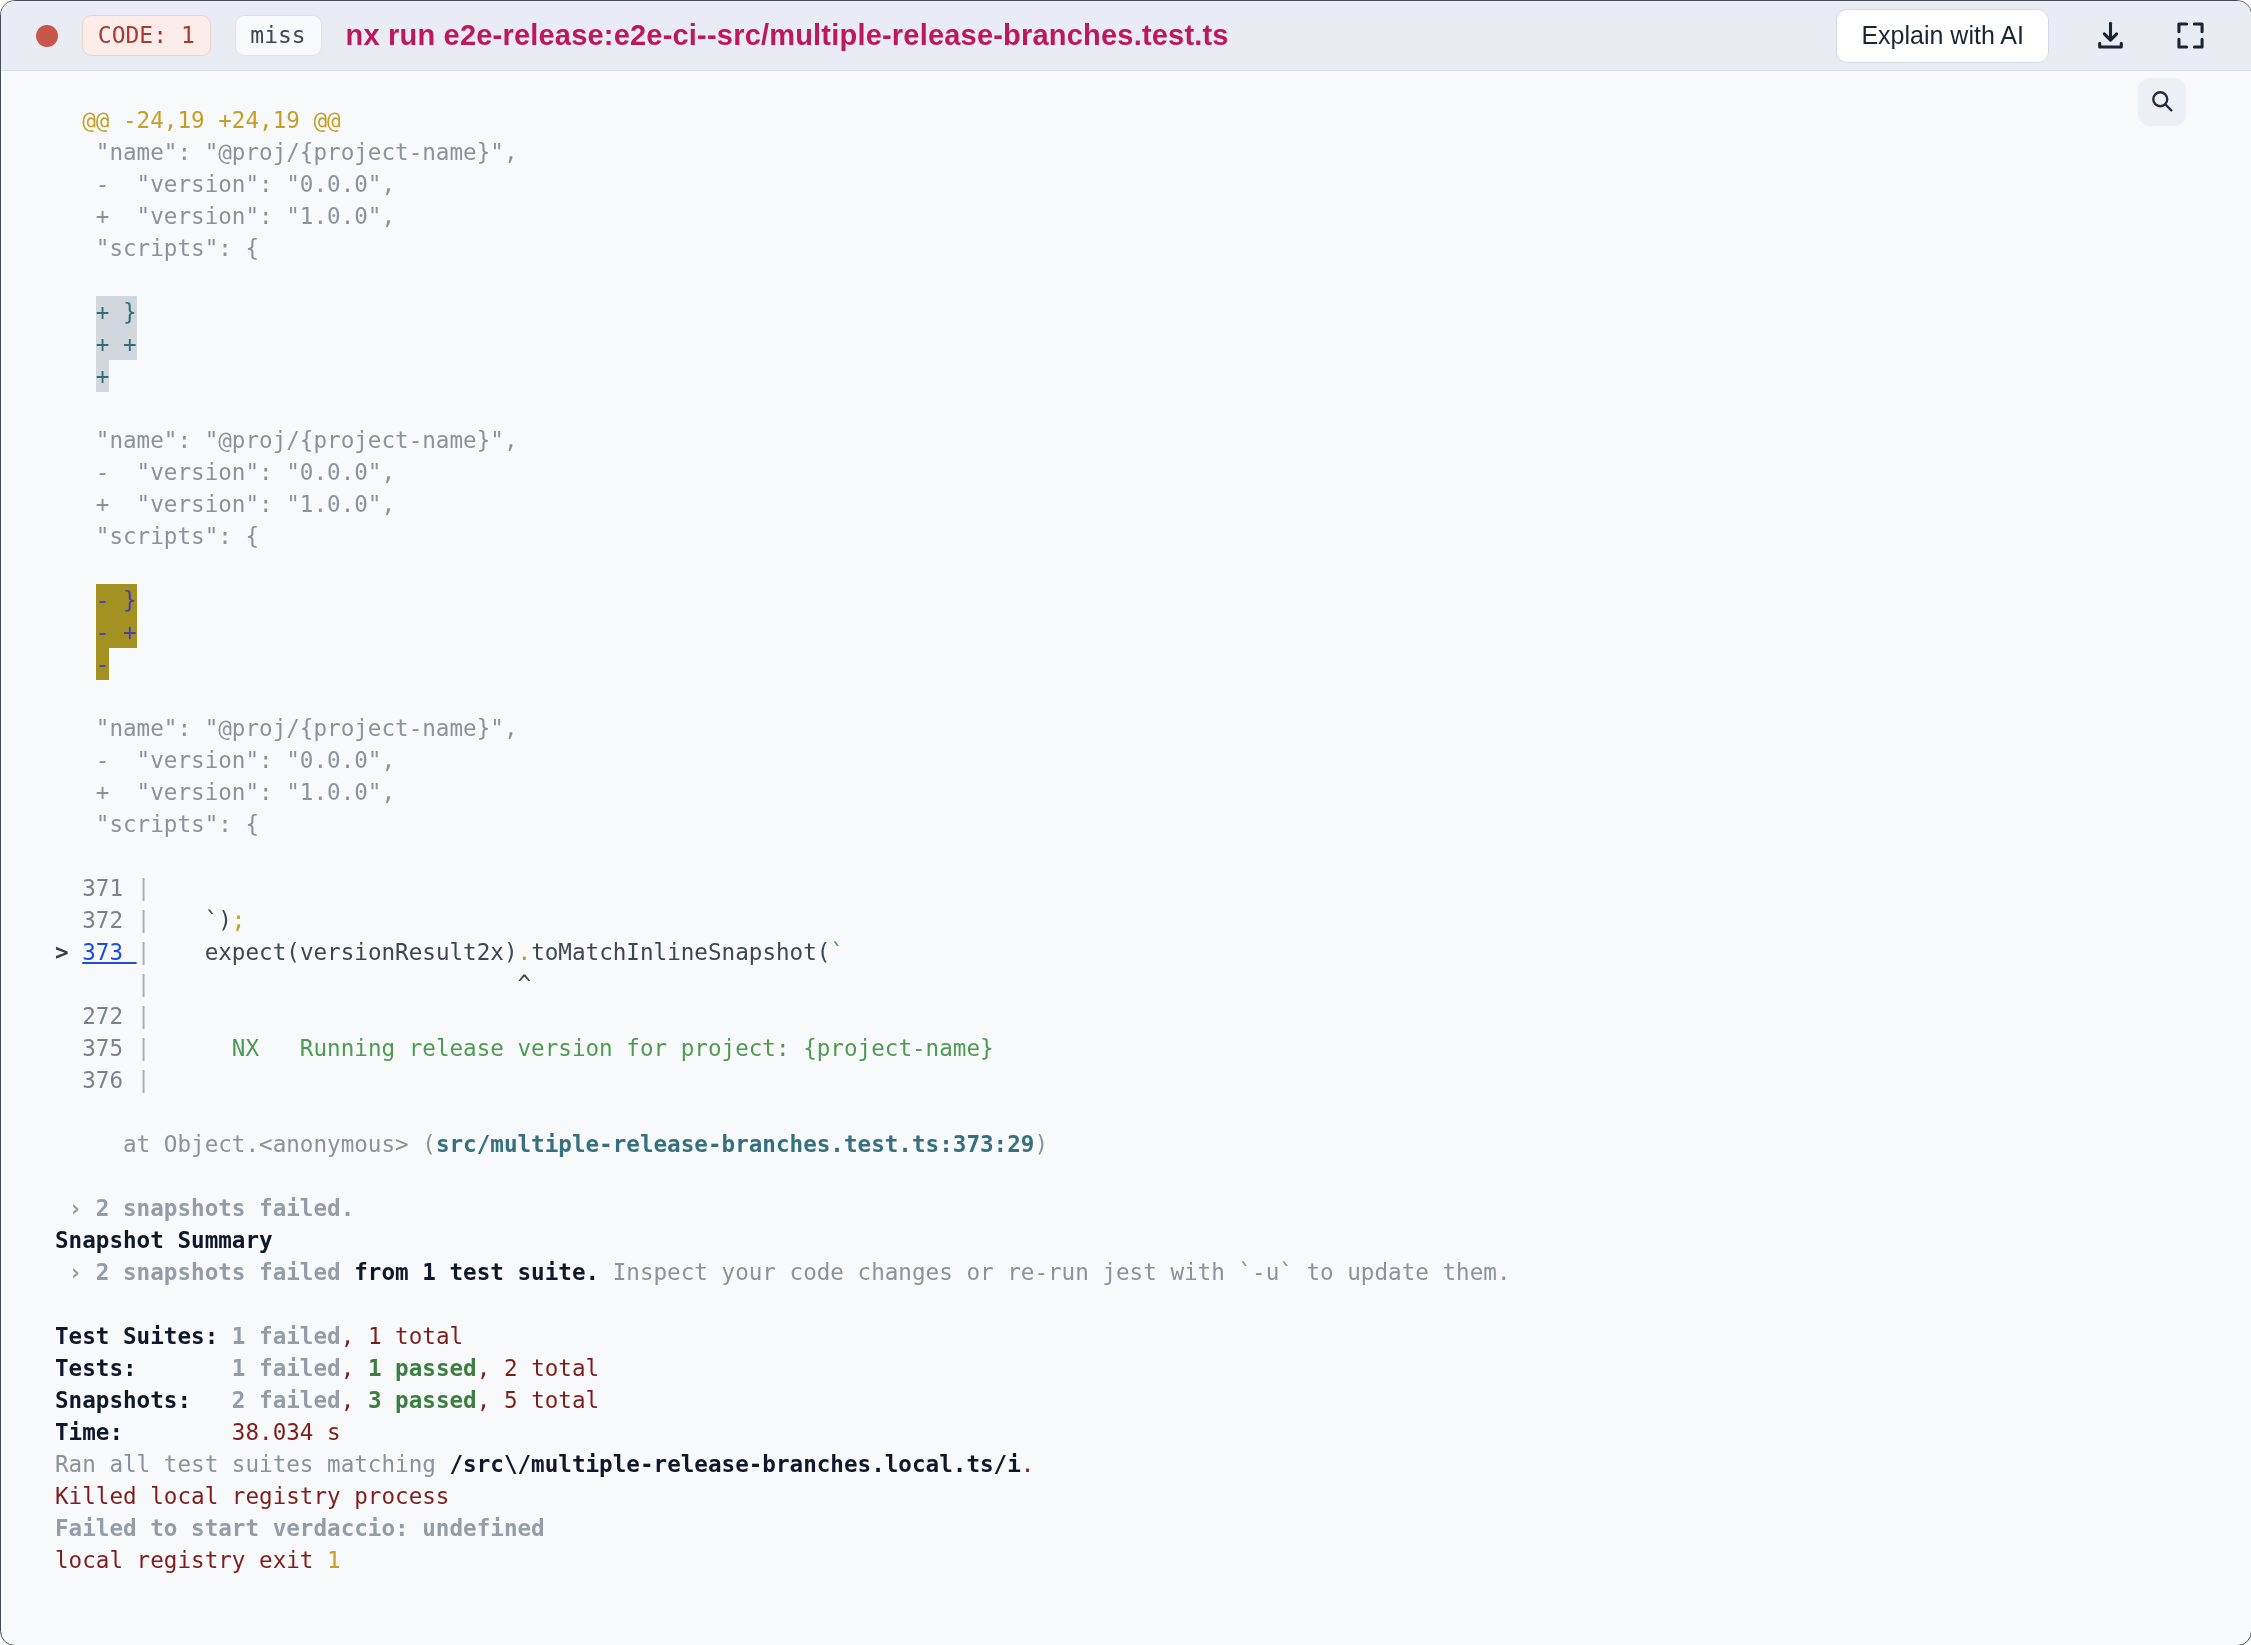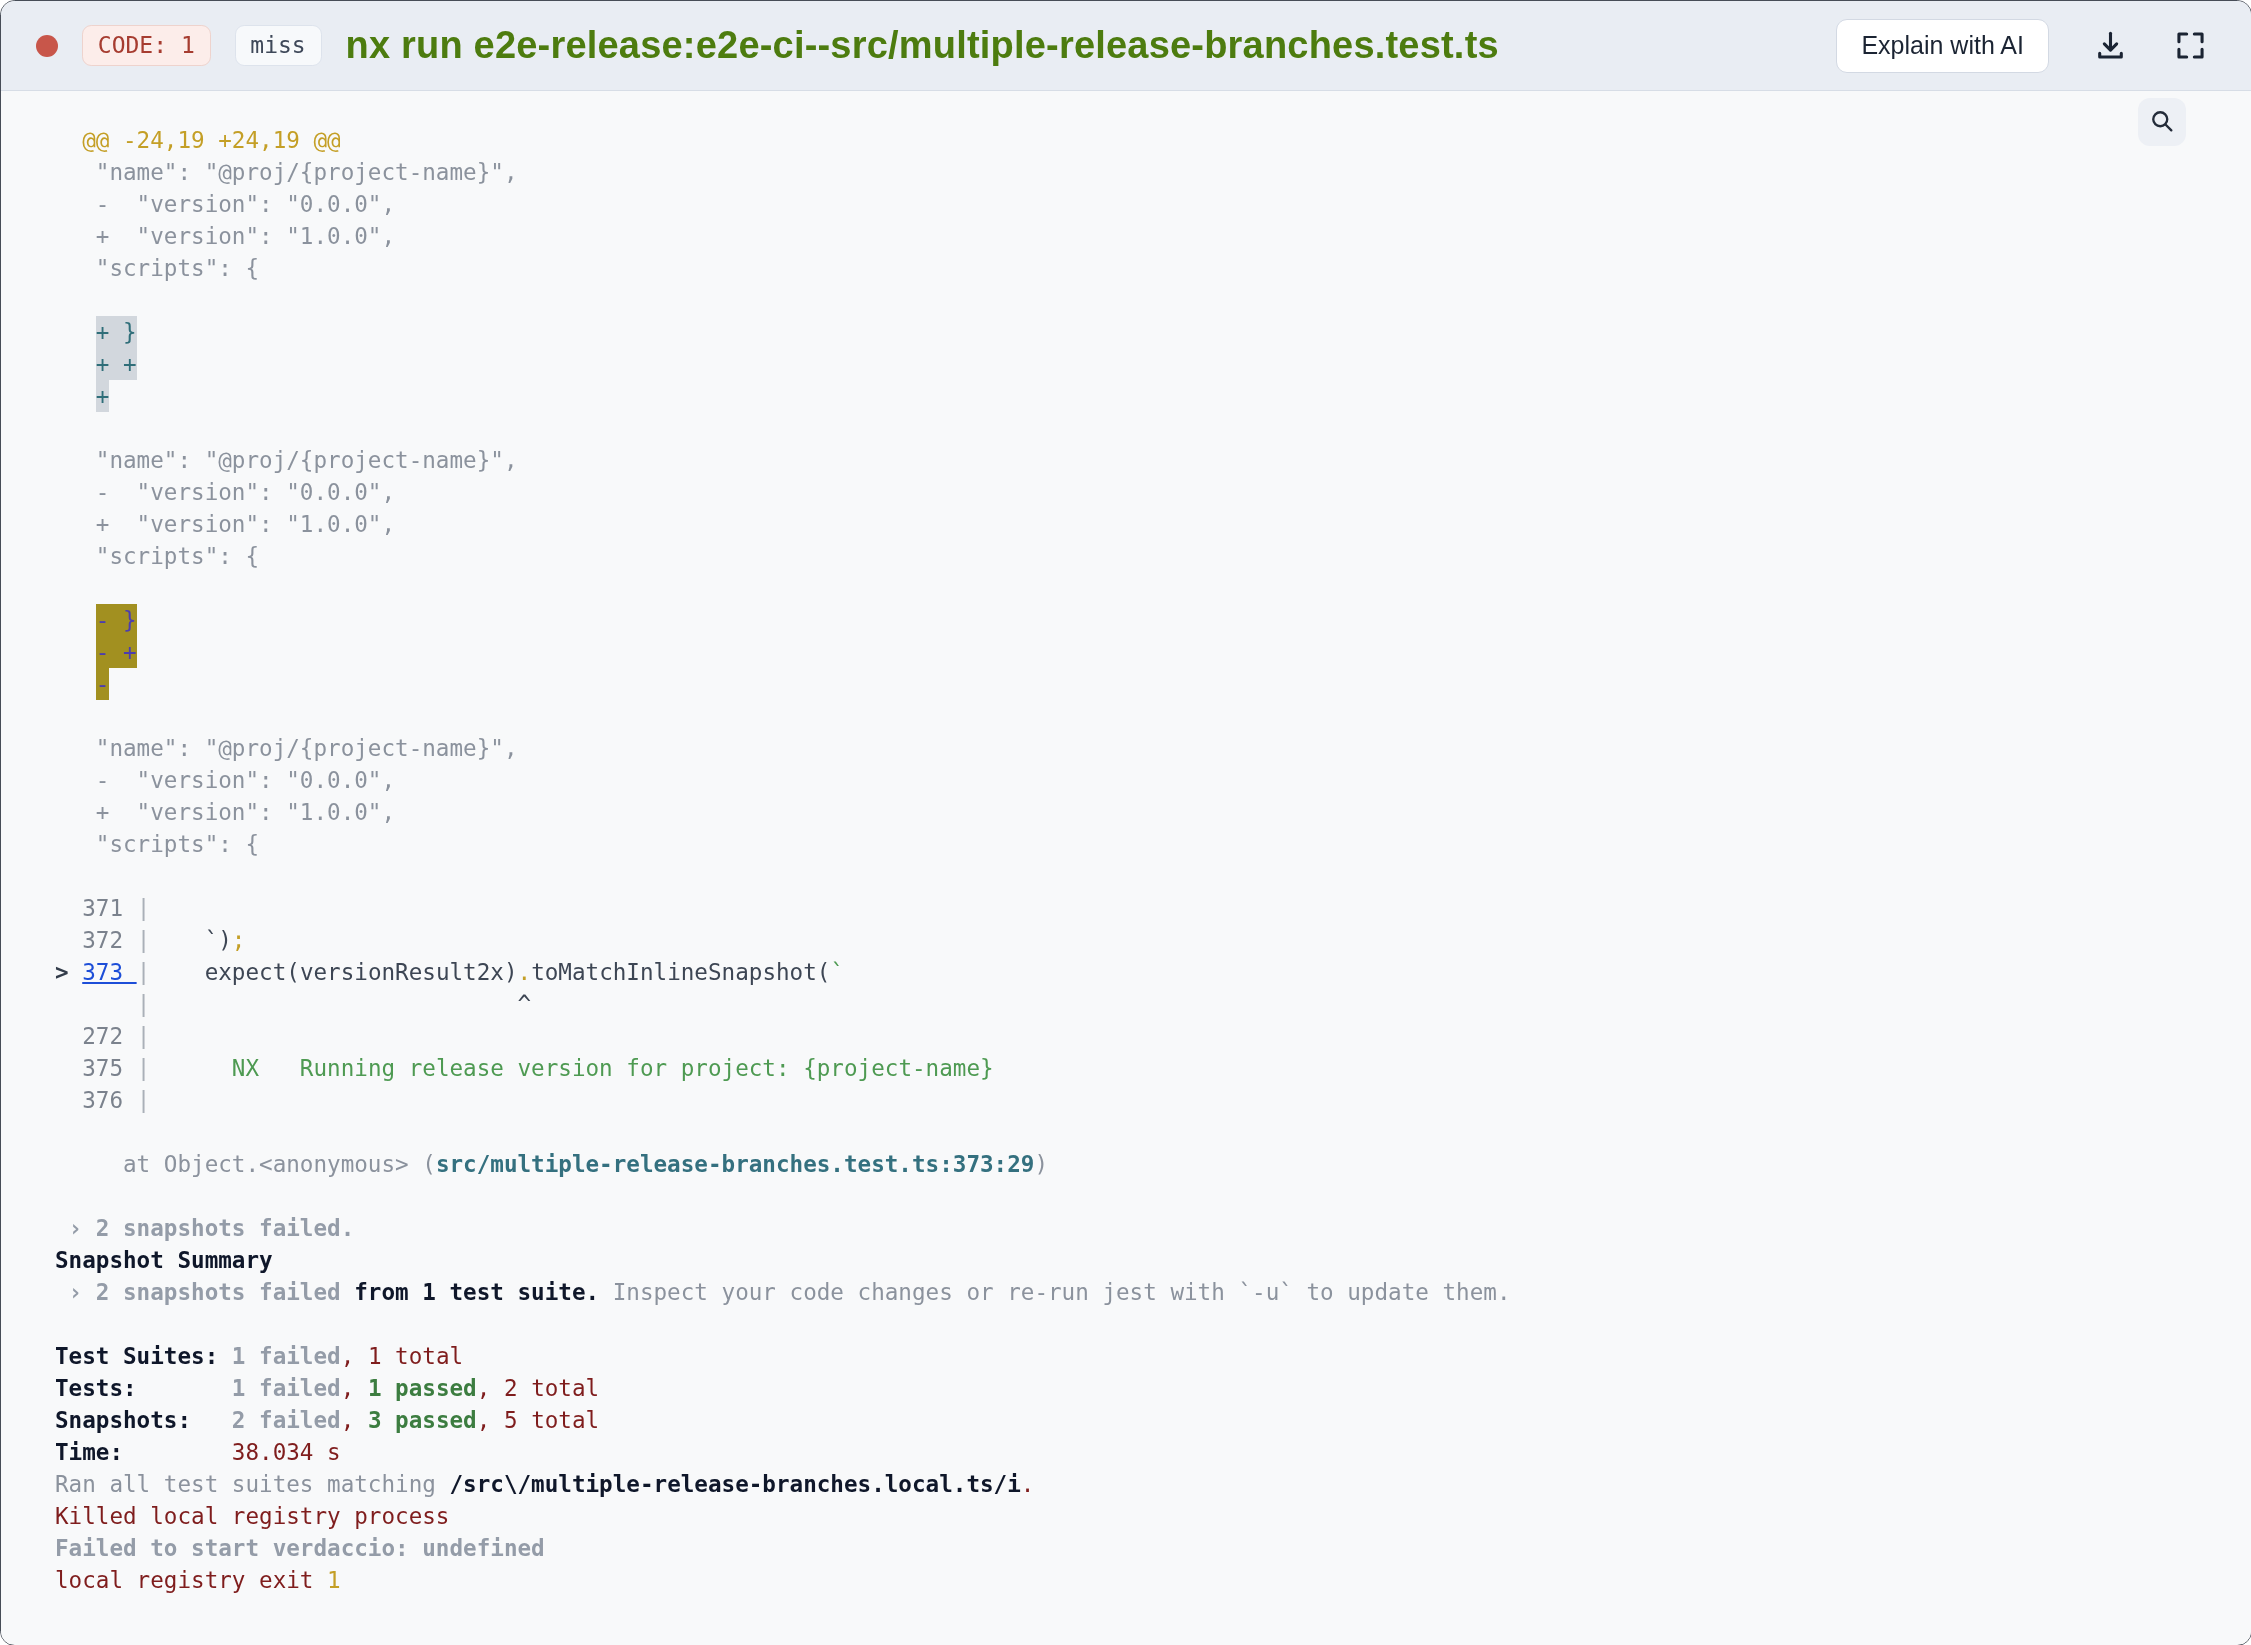--- a/index.html
+++ b/index.html
@@ -3,31 +3,31 @@
 <meta charset="utf-8">
 <style>
   html,body{margin:0;padding:0;background:#ffffff;}
   .window{
     position:relative;width:2252px;height:1646px;box-sizing:border-box;
     border:1.8px solid #474d57;border-radius:14.8px;overflow:hidden;
     background:#f8f9fa;font-family:"Liberation Sans",sans-serif;
   }
   
   .topbar{
-    height:90px;background:#e9edf3;border-bottom:0.9px solid #d7dde6;
+    height:70px;background:#e9edf3;border-bottom:0.9px solid #d7dde6;
     display:flex;align-items:center;padding:0 42px 0 35px;gap:24px;box-sizing:border-box;
   }
   .dot{width:22px;height:22px;border-radius:50%;flex:none;}
   .badge{
     font-family:"DejaVu Sans Mono",monospace;font-size:23px;line-height:1;
     padding:8.3px 14.8px;border-radius:9.2px;flex:none;
   }
   .badge-code{color:#a63c30;background:#fcedea;border:1.8px solid #eed3cd;}
   .badge-miss{color:#3e4859;background:#f7f9fb;border:1.8px solid #dde3ec;}
-  .title{font-size:38px;font-weight:600;color:#4d7c0f;white-space:nowrap;letter-spacing:0.2px;}
+  .title{font-size:29px;font-weight:600;color:#be185d;white-space:nowrap;letter-spacing:0.2px;}
   .tb-right{margin-left:auto;display:flex;align-items:center;gap:43px;}
   .explain-btn{
     background:#ffffff;border:1.8px solid #d3d9e3;border-radius:11px;height:54px;
     padding:0 24px;font-size:25px;color:#1b2433;display:flex;align-items:center;
     font-family:"Liberation Sans",sans-serif;cursor:pointer;white-space:nowrap;
   }
   .icon-btn{background:none;border:none;padding:0;cursor:pointer;display:flex;align-items:center;}
   .icon-btn svg{display:block;}
   
   .terminal{

